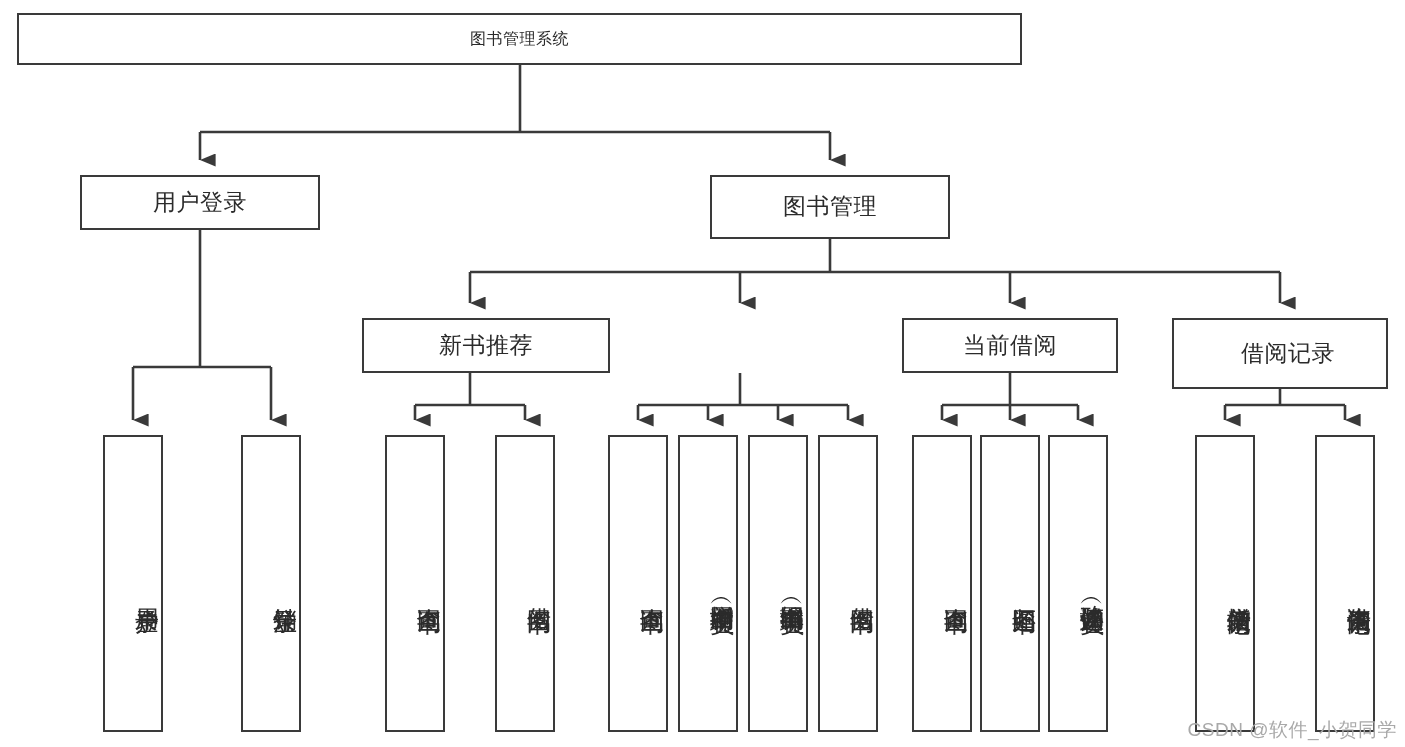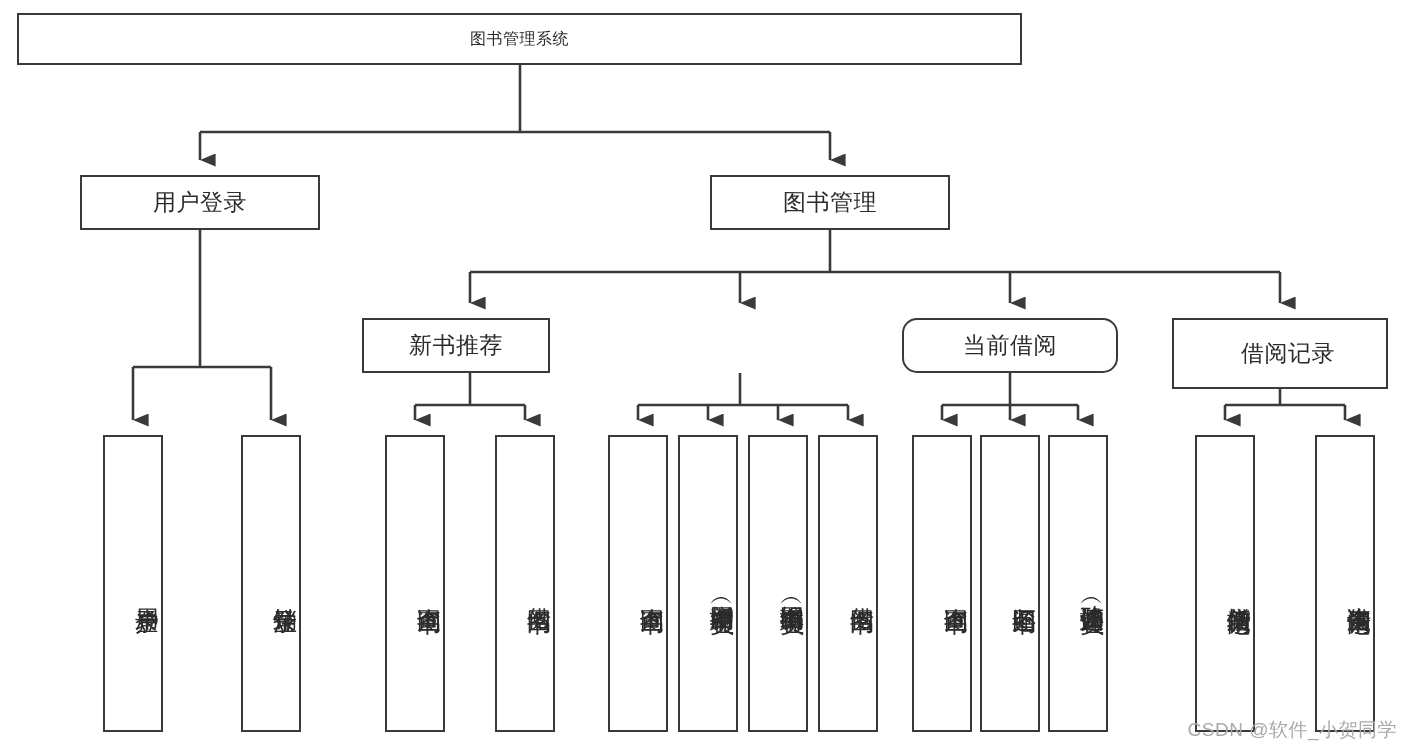--- a/index.html
+++ b/index.html
@@ -129,28 +129,28 @@
     </g>
   </svg>
 
   <div class="node horiz root" style="left:17px; top:13px; width:1005px; height:52px;">
     <span>图书管理系统</span>
   </div>
 
   <div class="node horiz" style="left:80px; top:175px; width:240px; height:55px;">
     <span>用户登录</span>
   </div>
-  <div class="node horiz" style="left:710px; top:175px; width:240px; height:55px;">
+  <div class="node horiz" style="left:710px; top:175px; width:240px; height:64px;">
     <span>图书管理</span>
   </div>
 
-  <div class="node horiz" style="left:362px; top:318px; width:188px; height:55px;">
+  <div class="node horiz" style="left:362px; top:318px; width:248px; height:55px;">
     <span>新书推荐</span>
   </div>
-  <div class="node horiz" style="left:902px; top:318px; width:216px; height:55px;border-radius:15px;">
+  <div class="node horiz" style="left:902px; top:318px; width:216px; height:55px;">
     <span>当前借阅</span>
   </div>
   <div class="node horiz" style="left:1172px; top:318px; width:216px; height:71px;padding-left:16px;">
     <span>借阅记录</span>
   </div>
 
   <div class="node leaf" style="left:103px; top:435px; width:60px; height:297px;">
     <span class="leaf-text">用户登录</span>
   </div>
   <div class="node leaf" style="left:241px; top:435px; width:60px; height:297px;">

